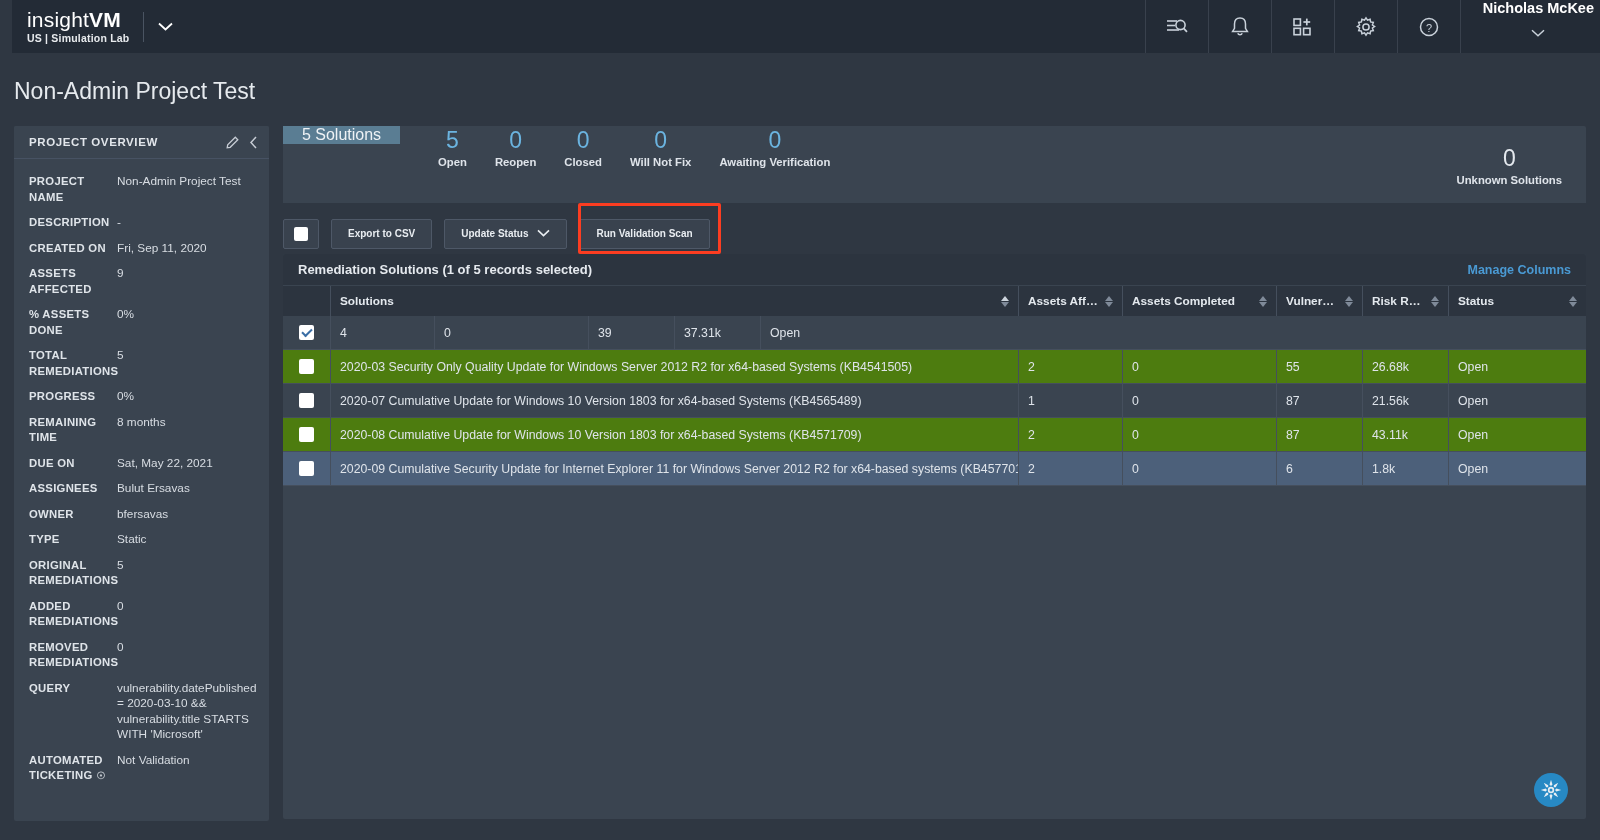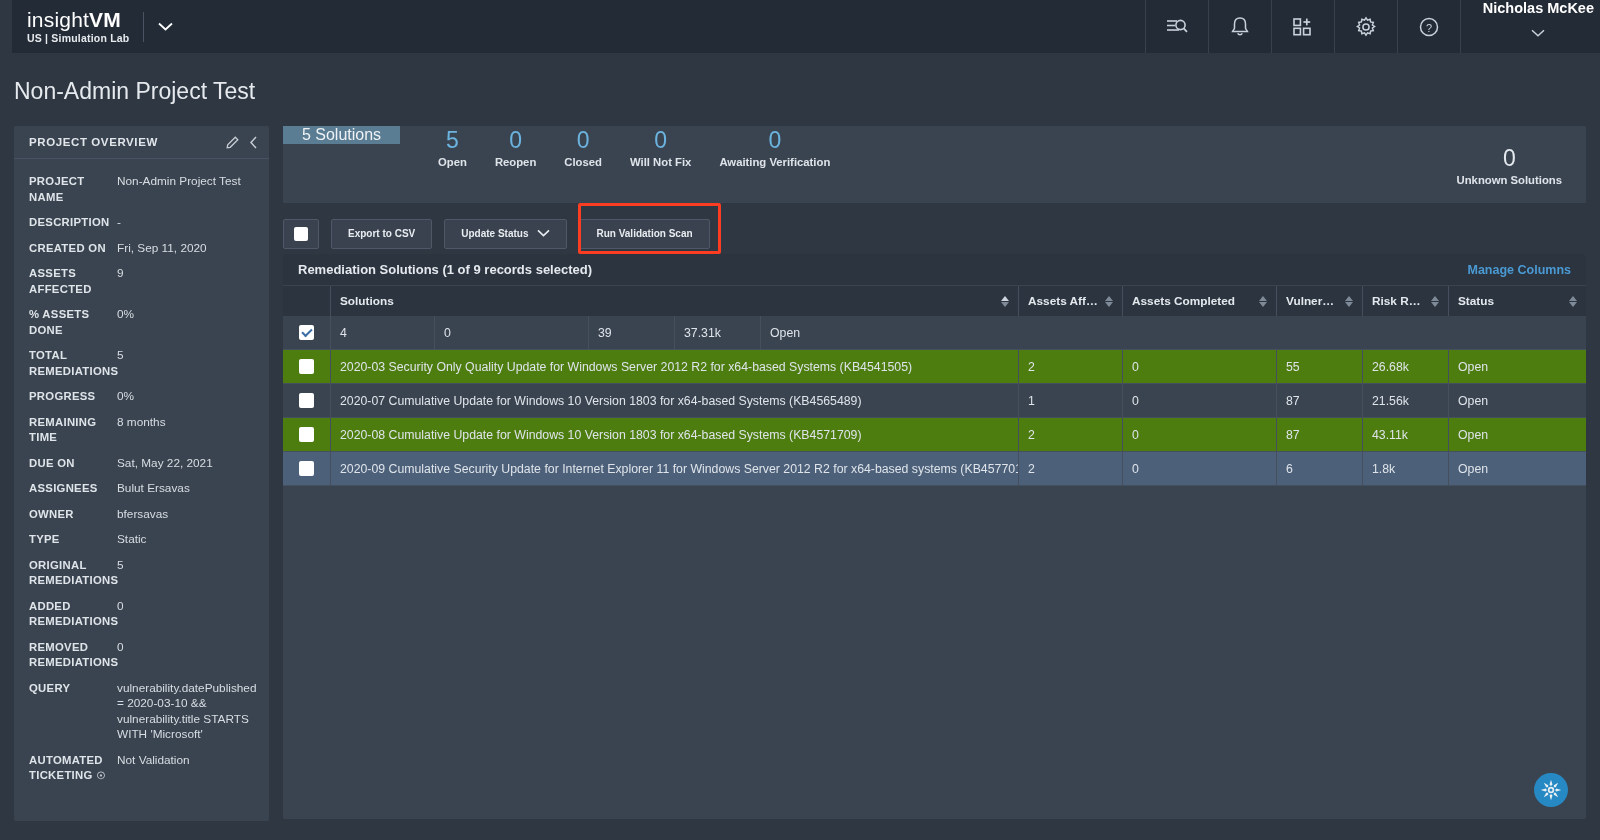--- a/index.html
+++ b/index.html
@@ -389,21 +389,21 @@
       </span>
     </div>
     <div class="tb-btn">
       <span>Run Validation Scan</span>
     </div>
     <div class="highlight-box"></div>
   </div>
 
   <div class="table-card">
     <div class="table-card-head">
-      <div class="table-card-title">Remediation Solutions (1 of 9 records selected)</div>
+      <div class="table-card-title">Remediation Solutions (1 of 5 records selected)</div>
       <div class="manage-cols">Manage Columns</div>
     </div>
 
     <div class="thead">
       <div class="th col-cb"></div>
       <div class="th col-sol">
         <span class="lbl">Solutions</span>
         <span class="sort-ico active">
             <i class="up"></i>
             <i class="dn"></i>

